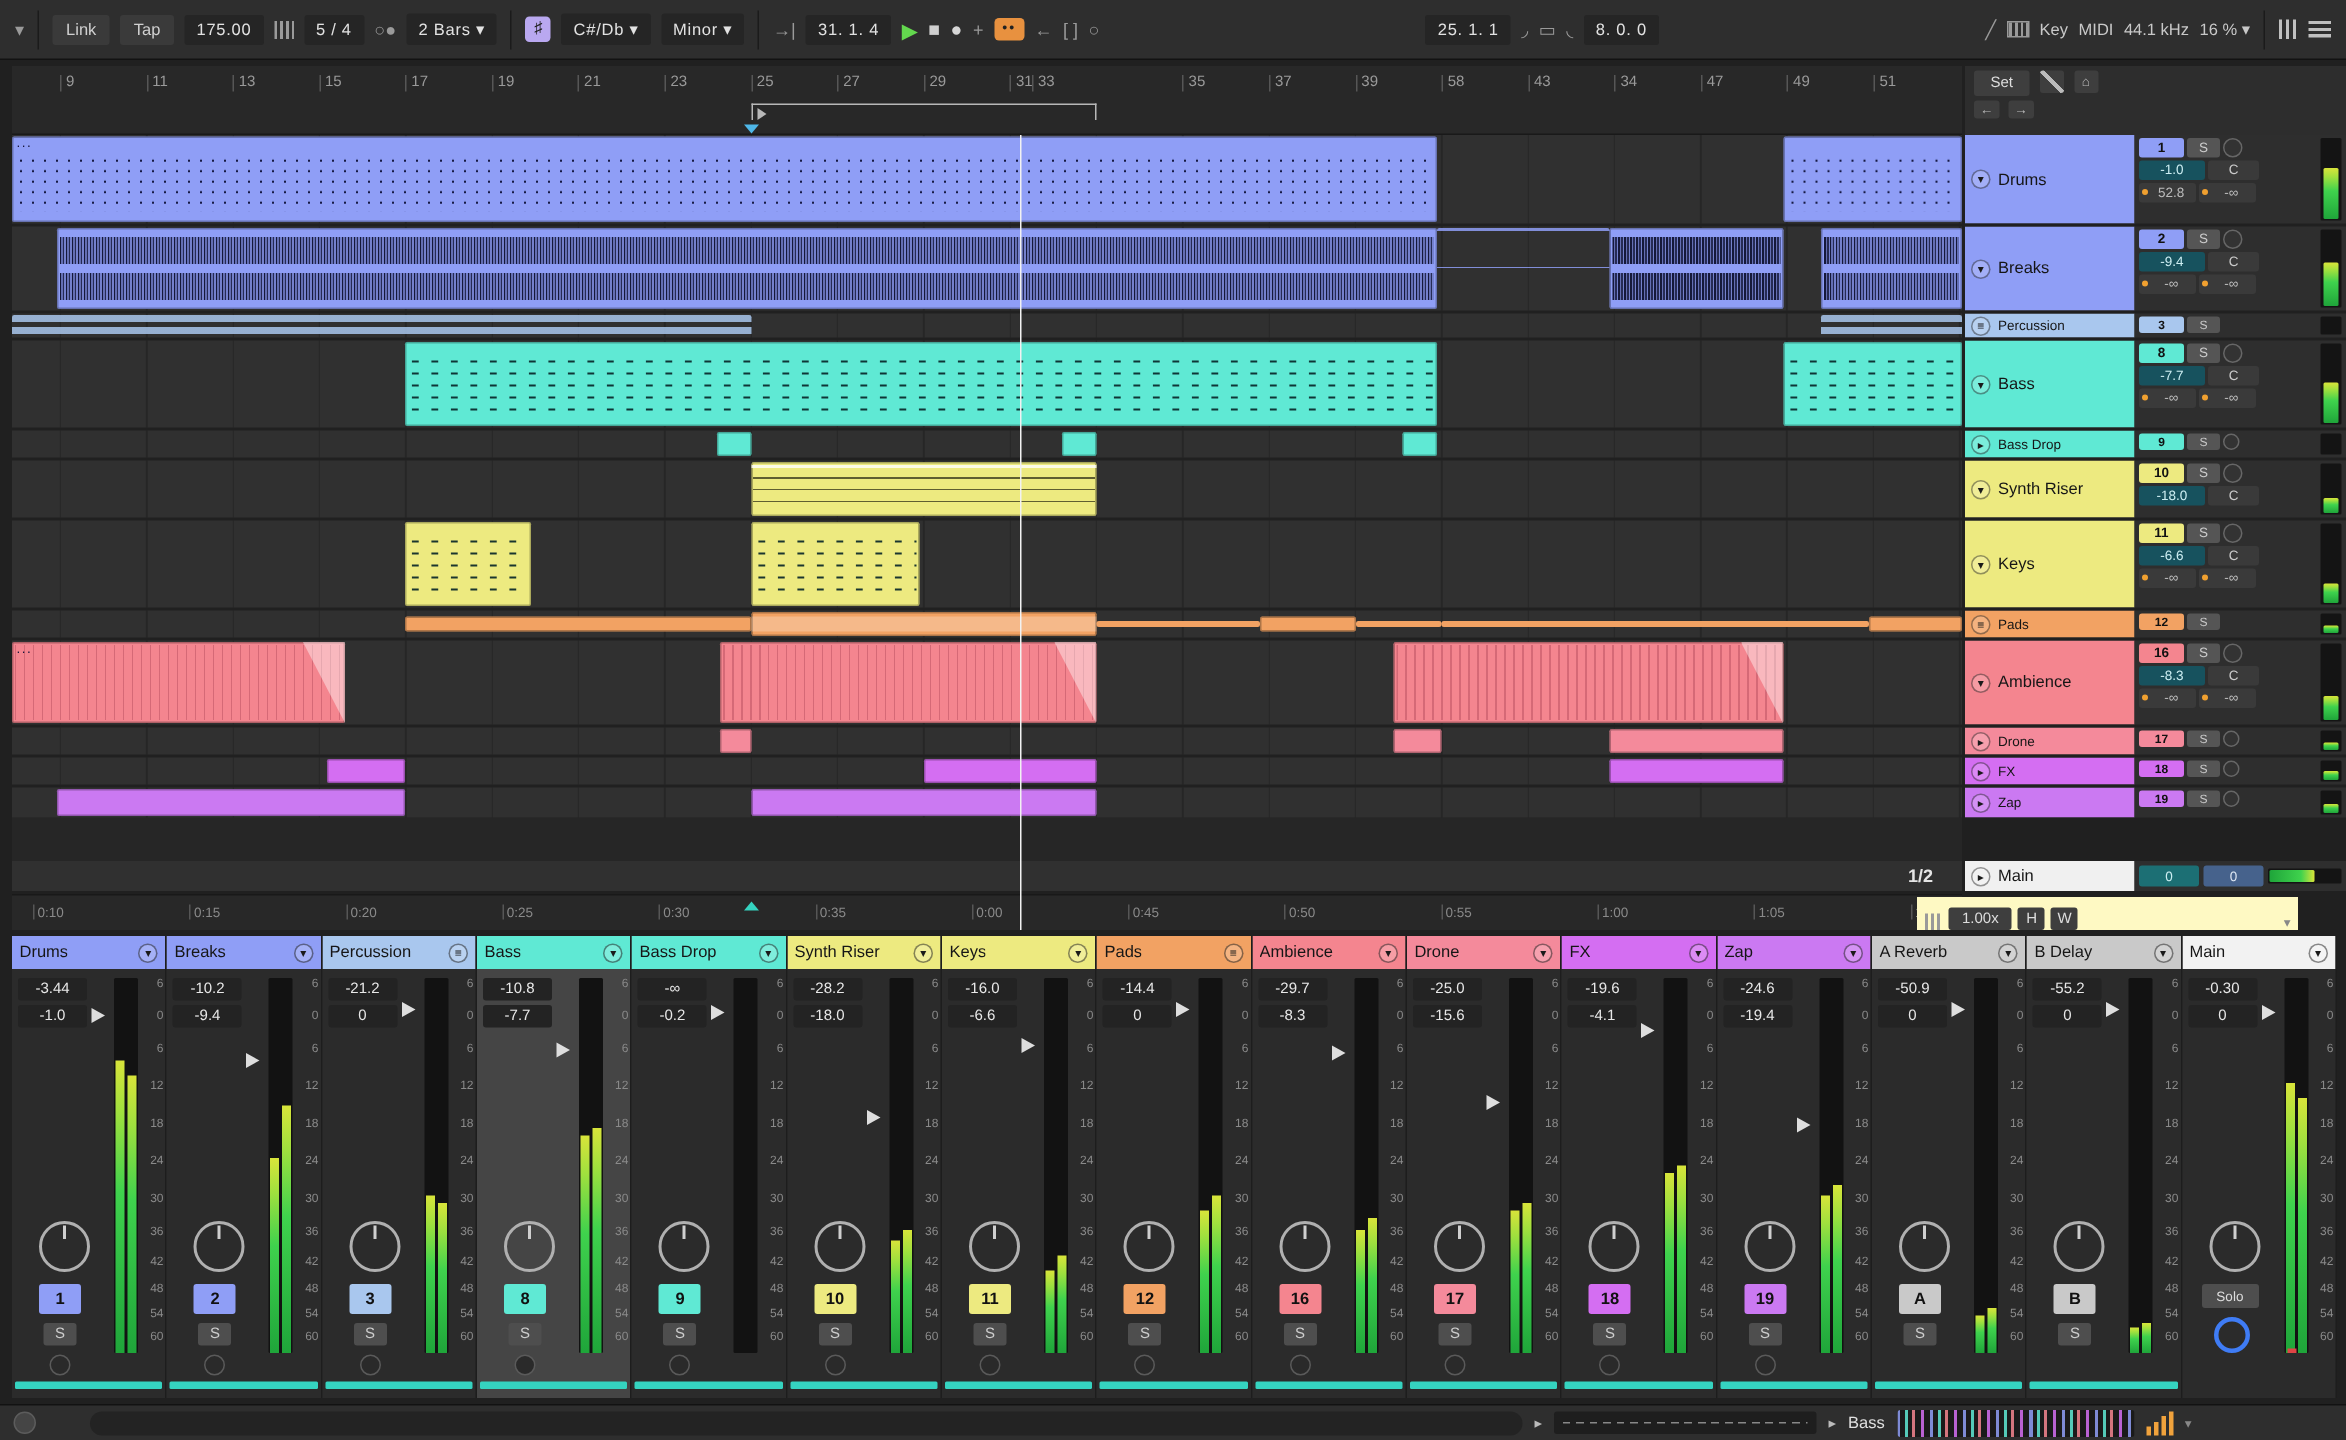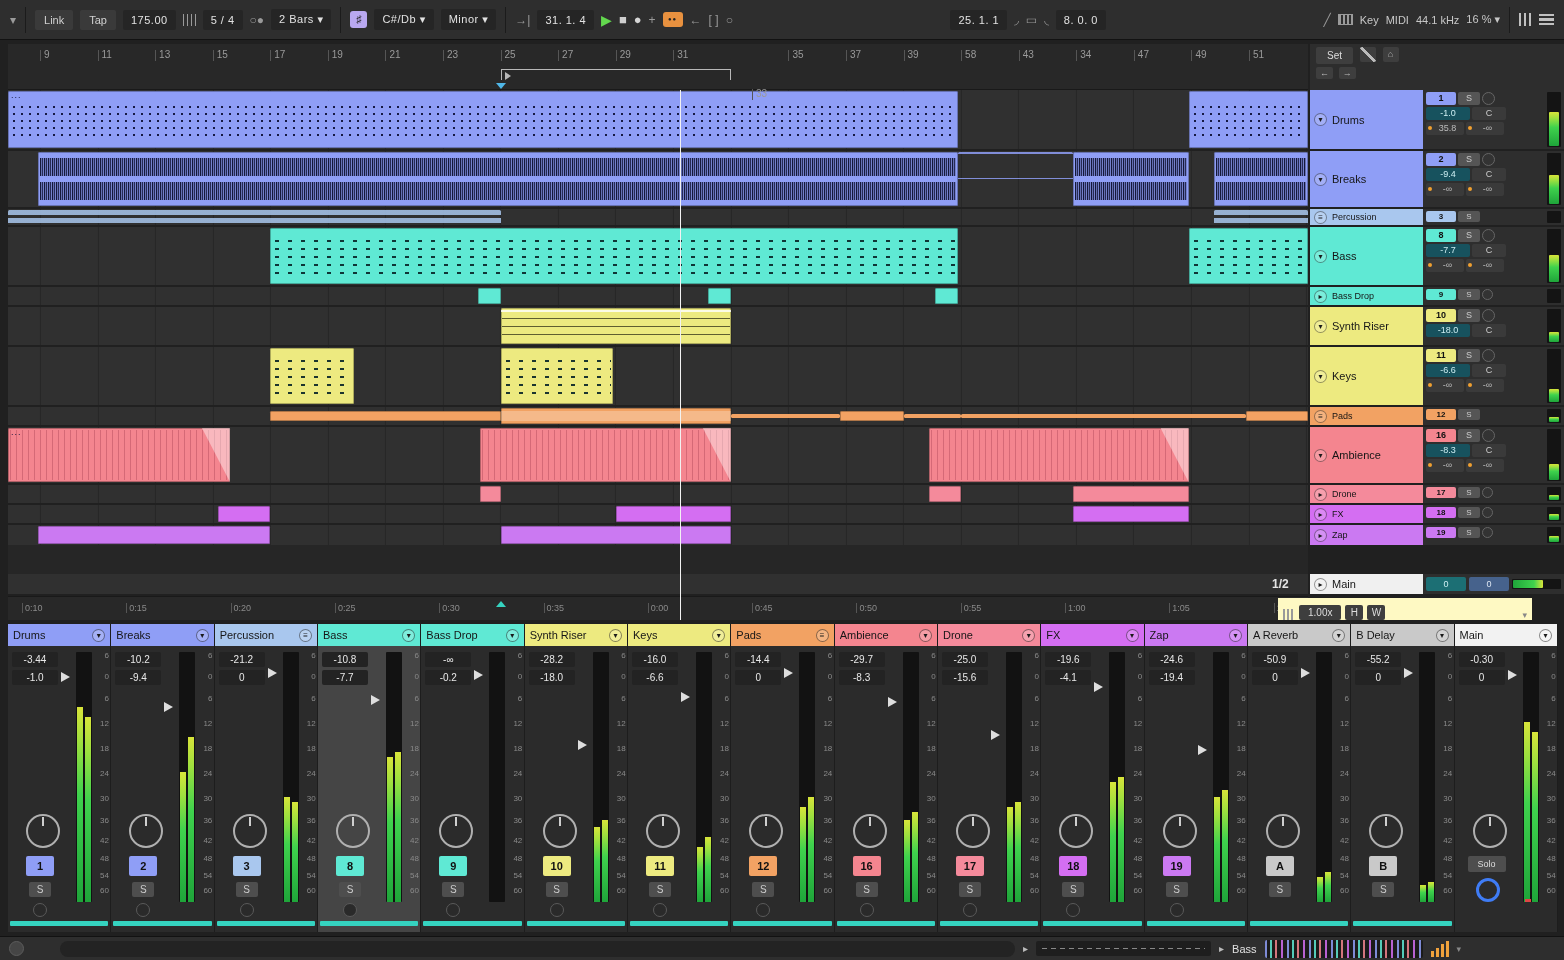--- a/index.html
+++ b/index.html
@@ -187,21 +187,21 @@
     <div class="bar-label" style="left: 147.099px;">13</div>
     <div class="bar-label" style="left: 204.672px;">15</div>
     <div class="bar-label" style="left: 262.245px;">17</div>
     <div class="bar-label" style="left: 319.818px;">19</div>
     <div class="bar-label" style="left: 377.391px;">21</div>
     <div class="bar-label" style="left: 434.965px;">23</div>
     <div class="bar-label" style="left: 492.538px;">25</div>
     <div class="bar-label" style="left: 550.111px;">27</div>
     <div class="bar-label" style="left: 607.684px;">29</div>
     <div class="bar-label" style="left: 665.257px;">31</div>
-    <div class="bar-label" style="left: 744px; margin-top: 39px;">33</div>
+    <div class="bar-label" style="left: 680px;">33</div>
     <div class="bar-label" style="left: 780.403px;">35</div>
     <div class="bar-label" style="left: 837.976px;">37</div>
     <div class="bar-label" style="left: 895.549px;">39</div>
     <div class="bar-label" style="left: 953.122px;">58</div>
     <div class="bar-label" style="left: 1010.7px;">43</div>
     <div class="bar-label" style="left: 1068.27px;">34</div>
     <div class="bar-label" style="left: 1125.84px;">47</div>
     <div class="bar-label" style="left: 1183.41px;">49</div>
     <div class="bar-label" style="left: 1240.99px;">51</div>
     <div class="loop-brace" style="left: 492.538px; width: 230.292px;"></div>
@@ -313,21 +313,21 @@
         <div class="trow">
           <div class="tnum" style="background: rgb(143, 158, 246);">1</div>
           <div class="tsolo">S</div>
           <div class="tcue"></div>
         </div>
         <div class="trow">
           <div class="tvol">-1.0</div>
           <div class="tpan">C</div>
         </div>
         <div class="trow">
-          <div class="tsend">35.8</div>
+          <div class="tsend">52.8</div>
           <div class="tsend">-∞</div>
         </div>
         <div class="hmeter">
           <div class="hfill" style="height: 62%;"></div>
         </div>
       </div>
     </div>
     <div class="thdr" style="height: 56px;">
       <div class="tname" style="background: rgb(143, 158, 246);">
         <div class="ticon">▾</div>

